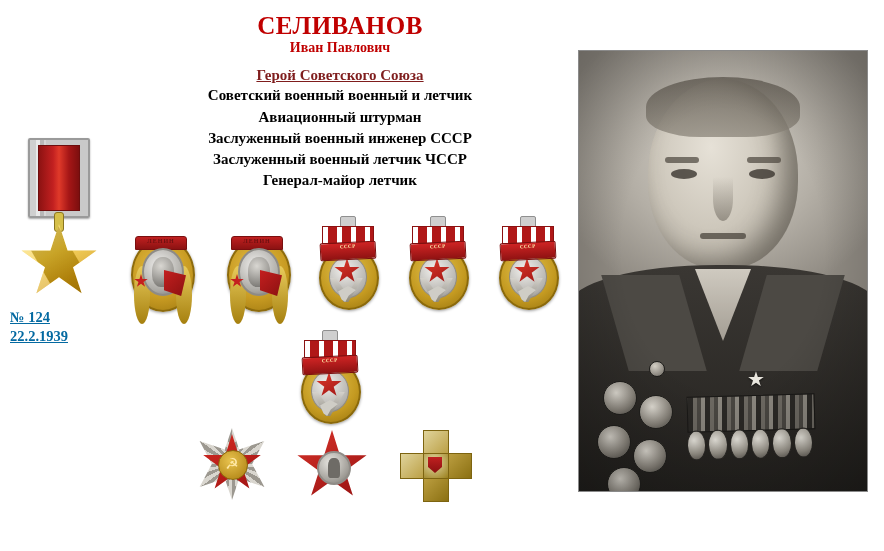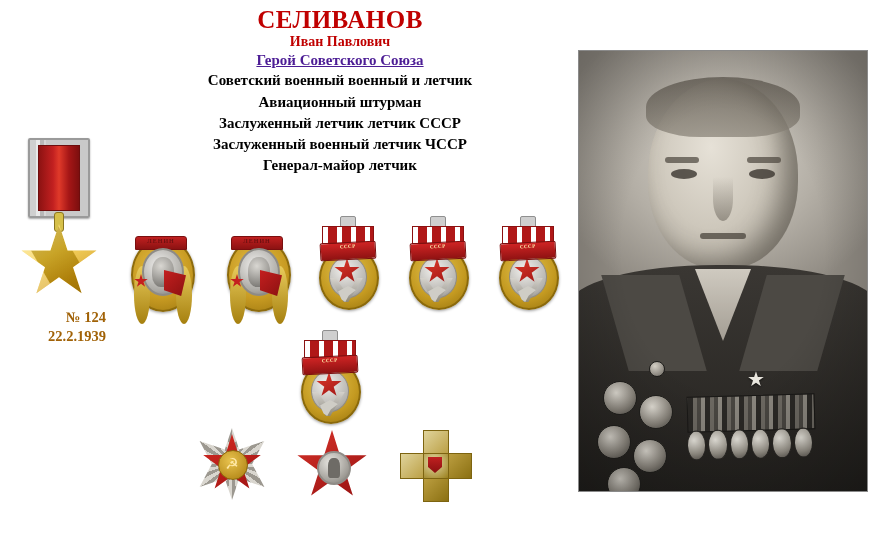--- a/index.html
+++ b/index.html
@@ -13,21 +13,21 @@
     height: 551px;
     background: #ffffff;
     overflow: hidden;
     font-family: "Liberation Serif", serif;
   }
 
   
   .header {
     position: absolute;
     left: 120px;
-    top: 6px;
+    top: 12px;
     width: 440px;
     text-align: center;
     color: #000;
   }
   .h-name {
     color: #c00000;
     font-weight: bold;
     font-size: 25px;
     letter-spacing: 0.5px;
     line-height: 1.12;
@@ -39,25 +39,25 @@
     line-height: 1.2;
   }
   .h-dates {
     color: #000;
     font-weight: bold;
     font-size: 15px;
     margin-top: 2px;
     line-height: 1.25;
   }
   .h-hero {
-    color: #4c1d95;
+    color: #7f1d1d;
     font-weight: bold;
     font-size: 15px;
     text-decoration: underline;
-    margin-top: 0;
+    margin-top: 9px;
     line-height: 1.3;
   }
   .h-line {
     color: #000;
     font-weight: bold;
     font-size: 15px;
     line-height: 1.42;
   }
 
   
@@ -308,25 +308,26 @@
     position: absolute;
     inset: 0;
     background: linear-gradient(60deg, rgba(255,255,255,0.38) 0 32%, rgba(0,0,0,0.18) 33% 66%, rgba(255,255,255,0.22) 67% 100%);
     clip-path: polygon(50% 0%, 61% 35%, 98% 35%, 68% 57%, 79% 91%, 50% 70%, 21% 91%, 32% 57%, 2% 35%, 39% 35%);
   }
   .gs-caption {
     position: absolute;
     left: 0;
     top: 170px;
     width: 96px;
-    text-align: right;
+    text-align: left;
     font-weight: bold;
     font-size: 14.5px;
     line-height: 1.3;
-    color: #a16207;
+    color: #0369a1;
+    text-decoration: underline;
   }
 
   
   .order { position: absolute; }
 
   
   .lenin {
     width: 66px;
     height: 92px;
   }
@@ -632,21 +633,21 @@
 <body>
 
 <div id="page">
 
   <div class="header">
     <div class="h-name">СЕЛИВАНОВ</div>
     <div class="h-patronymic">Иван Павлович</div>
     <div class="h-hero">Герой Советского Союза</div>
     <div class="h-line">Советский военный военный и летчик</div>
     <div class="h-line">Авиационный штурман</div>
-    <div class="h-line">Заслуженный летчик летчик СССР</div>
+    <div class="h-line">Заслуженный военный инженер СССР</div>
     <div class="h-line">Заслуженный военный летчик ЧССР</div>
     <div class="h-line">Генерал-майор летчик</div>
   </div>
 
   <div class="photo-frame">
     <div class="photo-inner">
       <div class="ph-head"></div>
       <div class="ph-hairline"></div>
       <div class="ph-brow l"></div>
       <div class="ph-brow r"></div>

